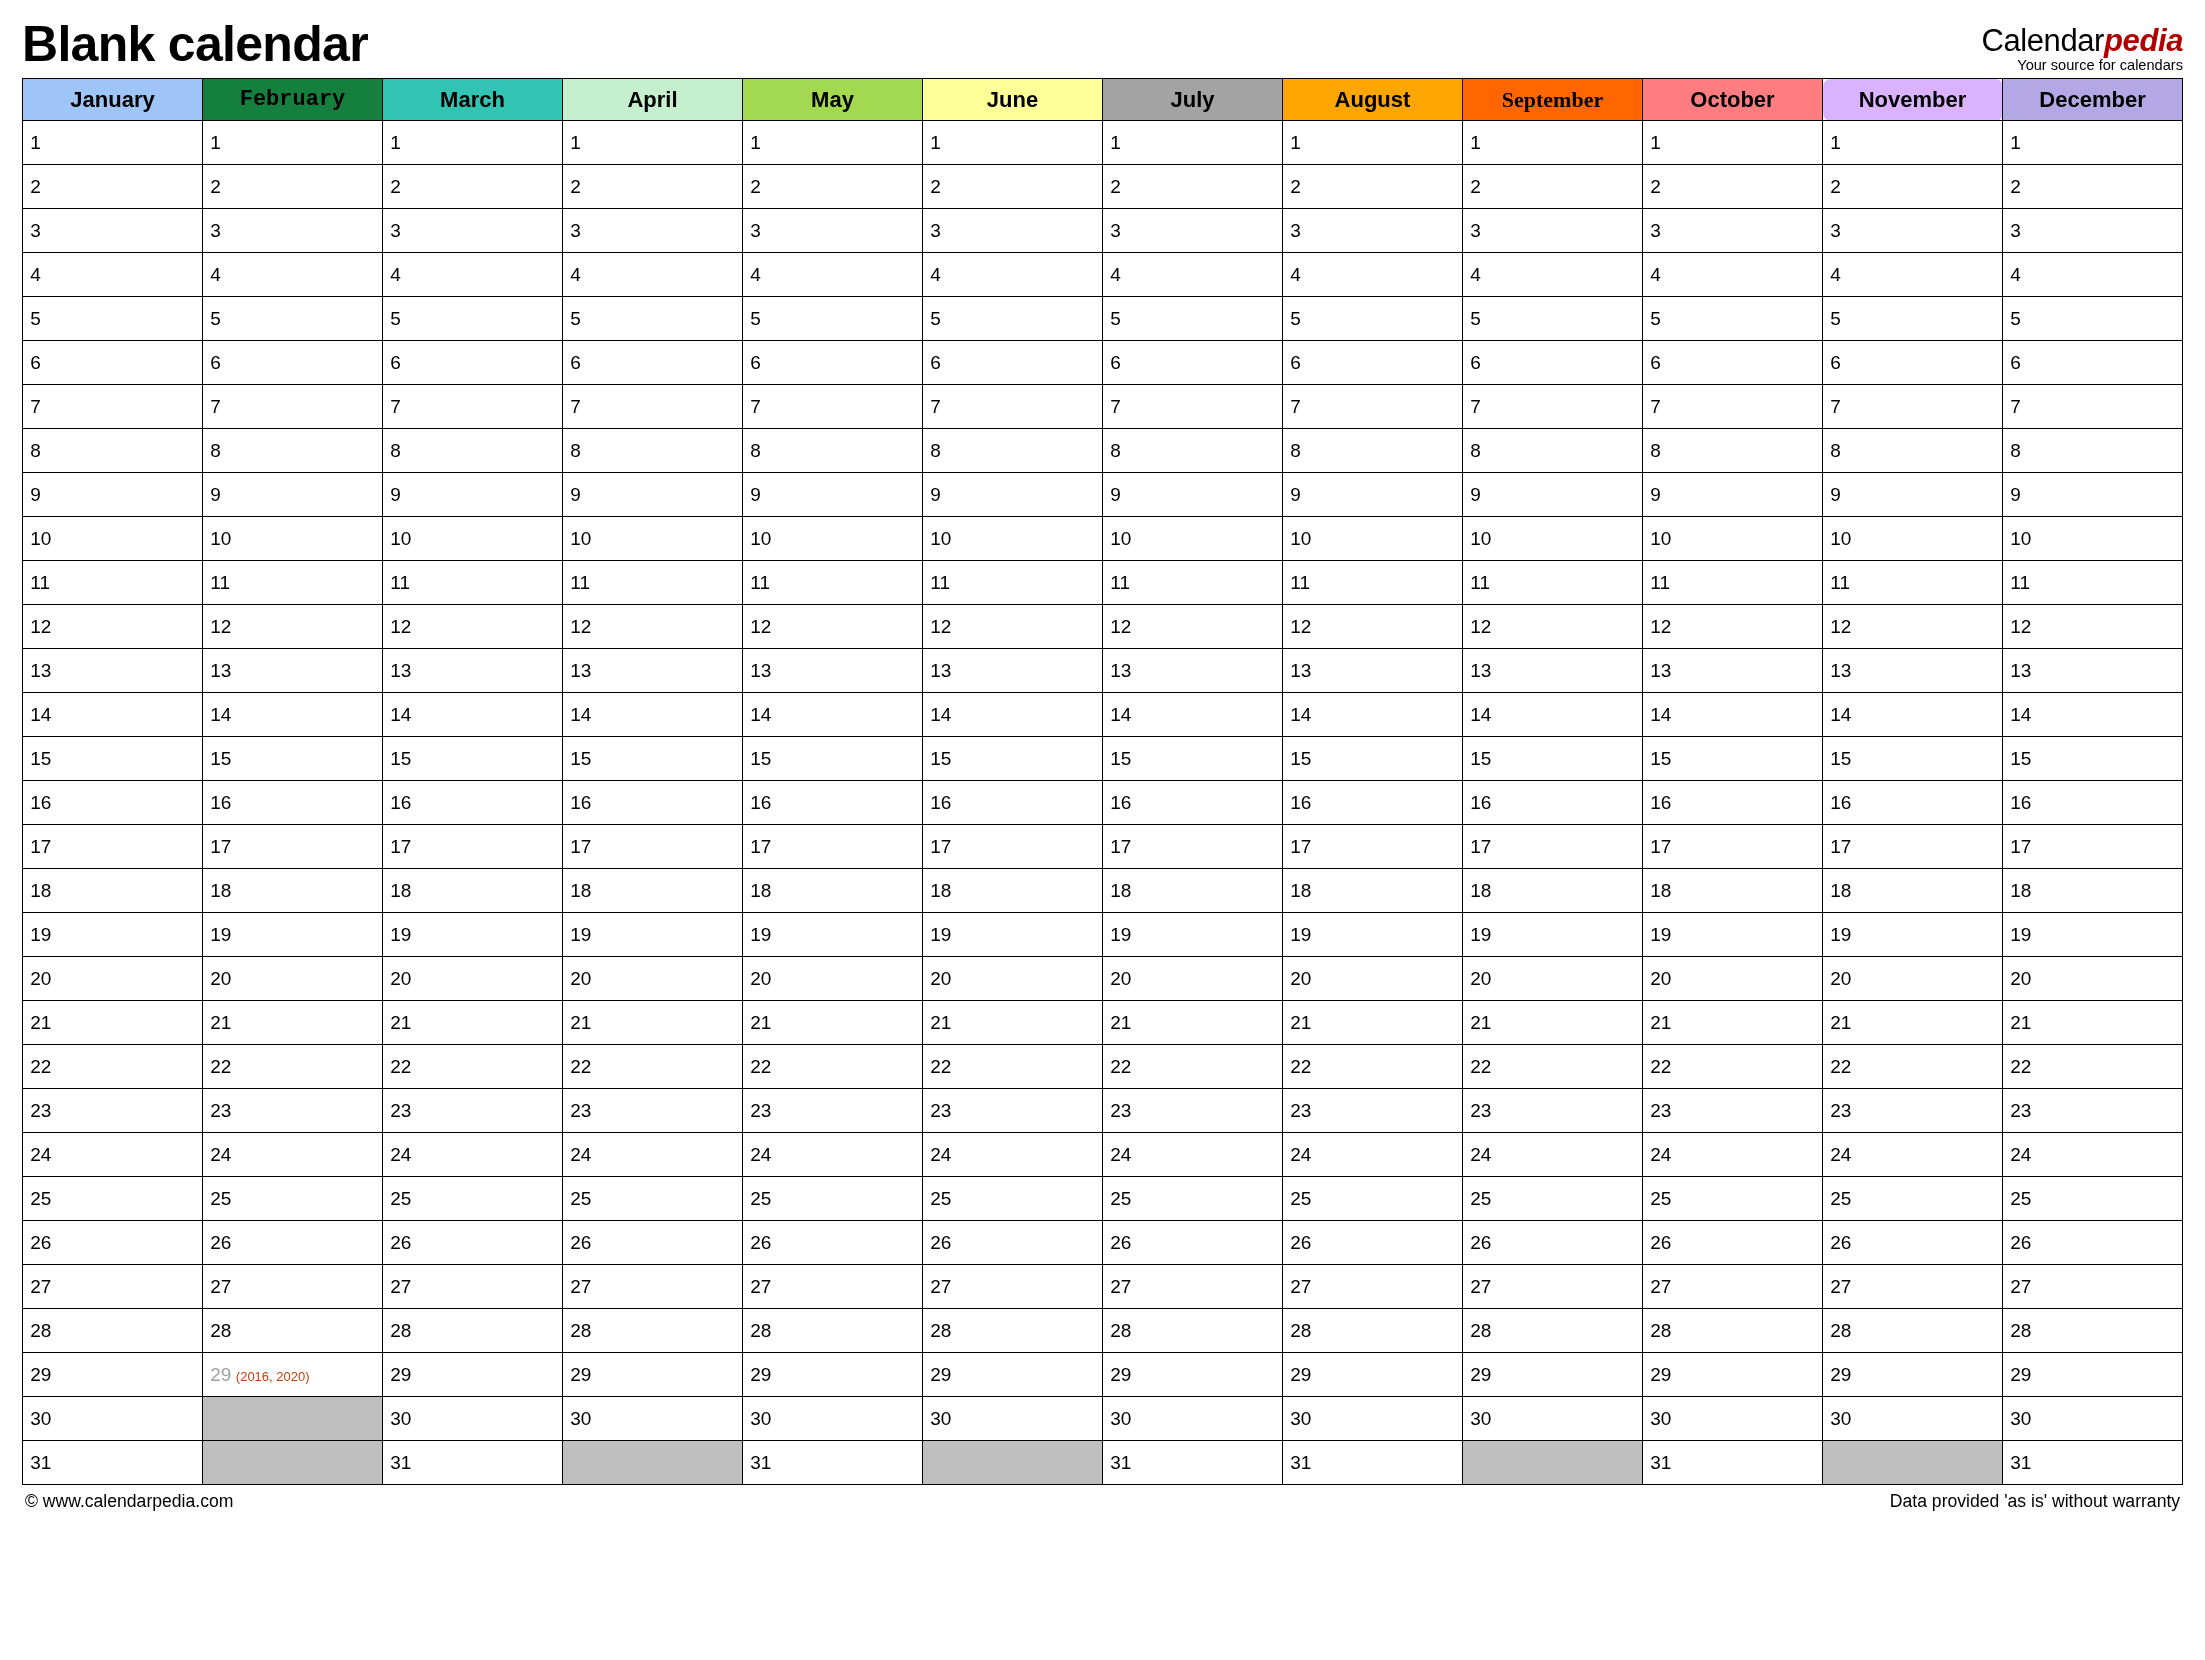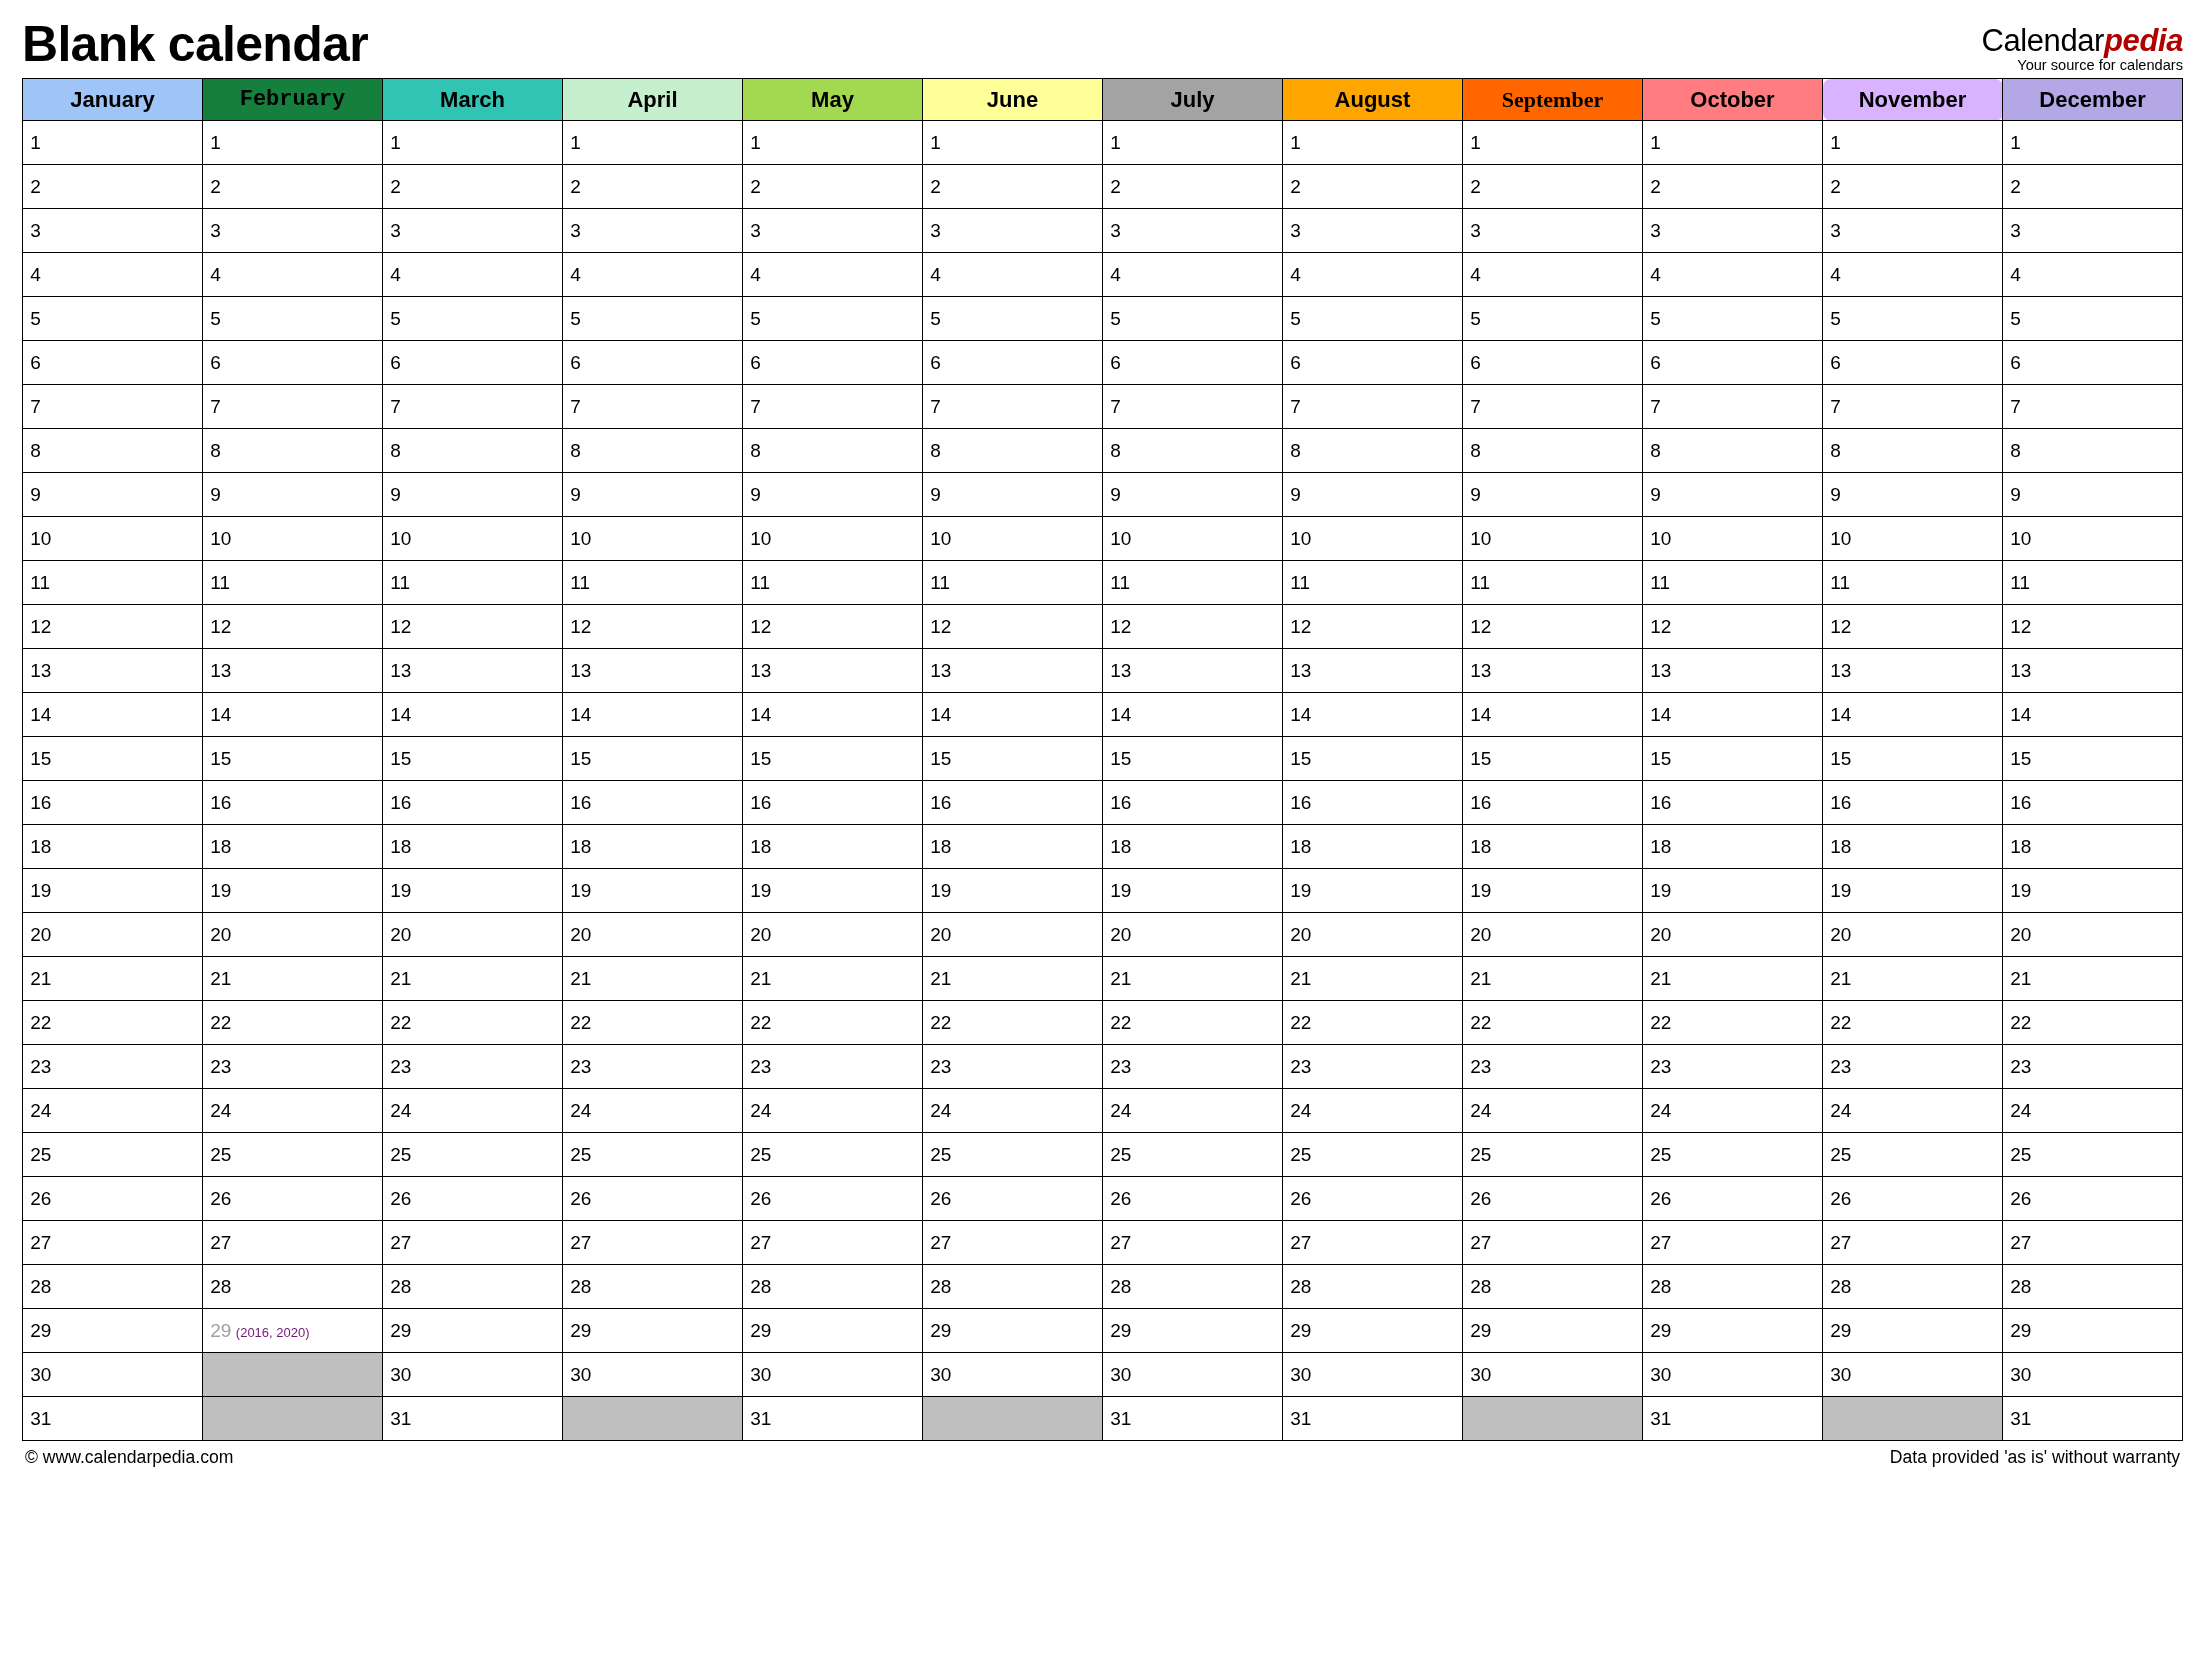--- a/index.html
+++ b/index.html
@@ -62,21 +62,21 @@
     height: 42px;
     padding: 0;
   }
   table.calendar td.grey {
     background: #bfbfbf;
   }
   table.calendar td .leap-day {
     color: #a0a0a0;
   }
   table.calendar td .leap-years {
-    color: #701a75;
+    color: #c2410c;
     font-size: 13px;
     margin-left: 4.4px;
   }
   .footer {
     display: flex;
     justify-content: space-between;
     align-items: center;
     font-size: 17.6px;
     color: #000;
     margin-top: 5.9px;
@@ -332,20 +332,34 @@
         <td>16</td>
         <td>16</td>
         <td>16</td>
         <td>16</td>
         <td>16</td>
         <td>16</td>
         <td>16</td>
         <td>16</td>
       </tr>
       <tr>
+        <td>17</td>
+        <td>17</td>
+        <td>17</td>
+        <td>17</td>
+        <td>17</td>
+        <td>17</td>
+        <td>17</td>
+        <td>17</td>
+        <td>17</td>
+        <td>17</td>
+        <td>17</td>
+        <td>17</td>
+      </tr>
+      <tr>
         <td>18</td>
         <td>18</td>
         <td>18</td>
         <td>18</td>
         <td>18</td>
         <td>18</td>
         <td>18</td>
         <td>18</td>
         <td>18</td>
         <td>18</td>

